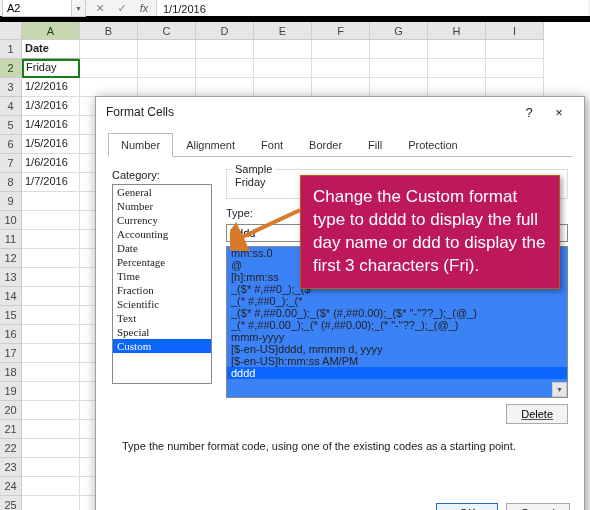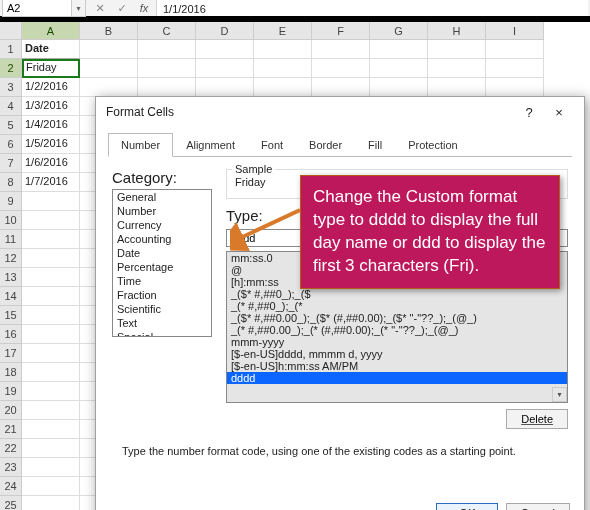--- a/index.html
+++ b/index.html
@@ -132,27 +132,28 @@
     margin: -1px 12px 0 12px;
     position: relative; z-index:1;
   }
   .panel {
     display: flex;
     padding: 12px 16px;
     gap: 14px;
   }
   .col-left { width: 100px; }
   .col-right { flex: 1; }
-  .lbl { font-size: 15px; margin-bottom: 3px; display: block; }
+  .lbl { font-size: 11px; margin-bottom: 3px; display: block; }
   .listbox {
     border: 1px solid #888;
-    height: 148px;
+    height: 200px;
     overflow-y: auto;
     background: #fff;
     font-size: 11px;
+    font-family: Liberation Serif, serif;
   }
   .listbox div { padding: 1px 4px; cursor: default; }
   .listbox div.sel { background: #0a66ff; color: #fff; }
   .sample-box {
     border: 1px solid #ddd;
     padding: 6px 8px 10px 8px;
     margin-bottom: 8px;
     position: relative;
   }
   .sample-lbl {
@@ -165,21 +166,21 @@
     border: 1px solid #888;
     padding: 2px 4px;
     font-size: 11px;
     margin: 2px 0 4px 0;
   }
   .type-list {
     border: 1px solid #888;
     height: 152px;
     overflow-y: auto;
     font-size: 11px;
-    background: #e5e5e5;
+    background: #3b82f6;
     position: relative;
   }
   .type-list div { padding: 0 4px; white-space: nowrap; cursor: default; }
   .type-list div.sel { background: #0a66ff; color: #fff; }
   .scroll-arrow {
     position: absolute; right: 0; bottom: 0;
     width: 15px; height: 15px;
     background: #e6e6e6; border: 1px solid #ccc;
     font-size: 8px; text-align: center; line-height: 13px;
     color: #555;

